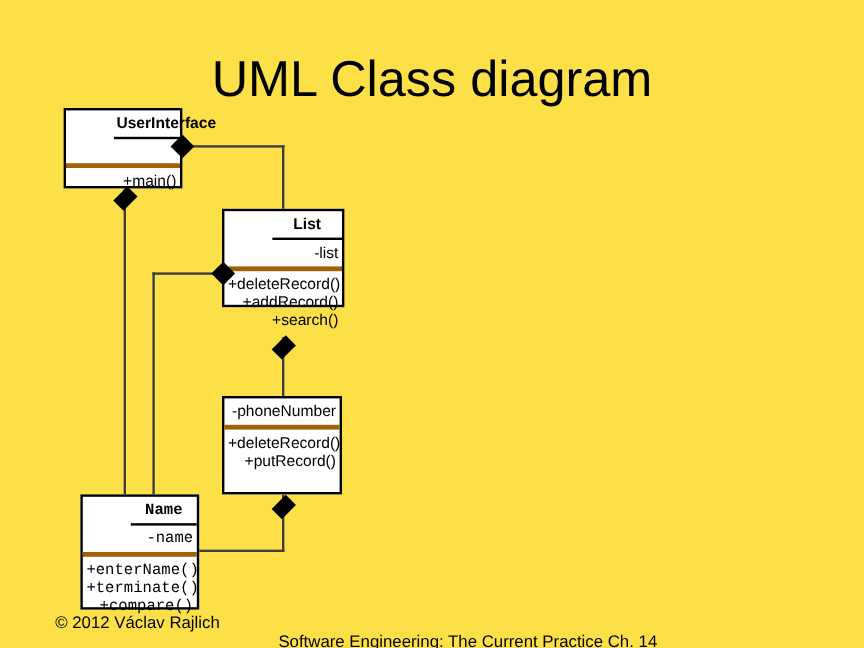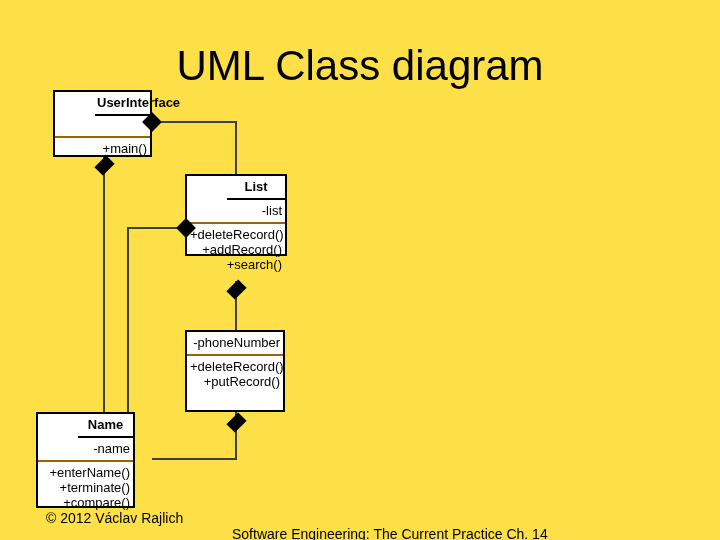--- a/index.html
+++ b/index.html
@@ -56,21 +56,21 @@
     font-weight: bold;
     color: #000000;
     border-bottom: 2px solid #000000;
     line-height: 1;
     padding: 4px 2px 5px 2px;
     white-space: nowrap;
     margin-left: 40px;
   }
   .uml-attrs {
     box-sizing: border-box;
-    border-bottom: 2px solid #a16207;
+    border-bottom: 4px solid #a16207;
     padding: 3px 3px 4px 3px;
   }
   .uml-ops {
     box-sizing: border-box;
     padding: 3px 3px 4px 3px;
   }
   .uml-line {
     font-size: 13px;
     color: #000000;
     line-height: 15px;
@@ -200,21 +200,21 @@
     <div class="uml-class" style="left:185px; top:330px; width:100px; height:82px;">
       <div class="uml-attrs">
         <div class="uml-line">-phoneNumber</div>
       </div>
       <div class="uml-ops">
         <div class="uml-line">+deleteRecord()</div>
         <div class="uml-line">+putRecord()</div>
       </div>
     </div>
 
-    <div class="uml-class" style="left:36px; top:412px; width:99px; height:96px;">
+    <div class="uml-class" style="left:67px; top:412px; width:99px; height:96px;font-family:Liberation Mono, monospace;">
       <div class="uml-name">Name</div>
       <div class="uml-attrs">
         <div class="uml-line">-name</div>
       </div>
       <div class="uml-ops">
         <div class="uml-line">+enterName()</div>
         <div class="uml-line">+terminate()</div>
         <div class="uml-line">+compare()</div>
       </div>
     </div>

